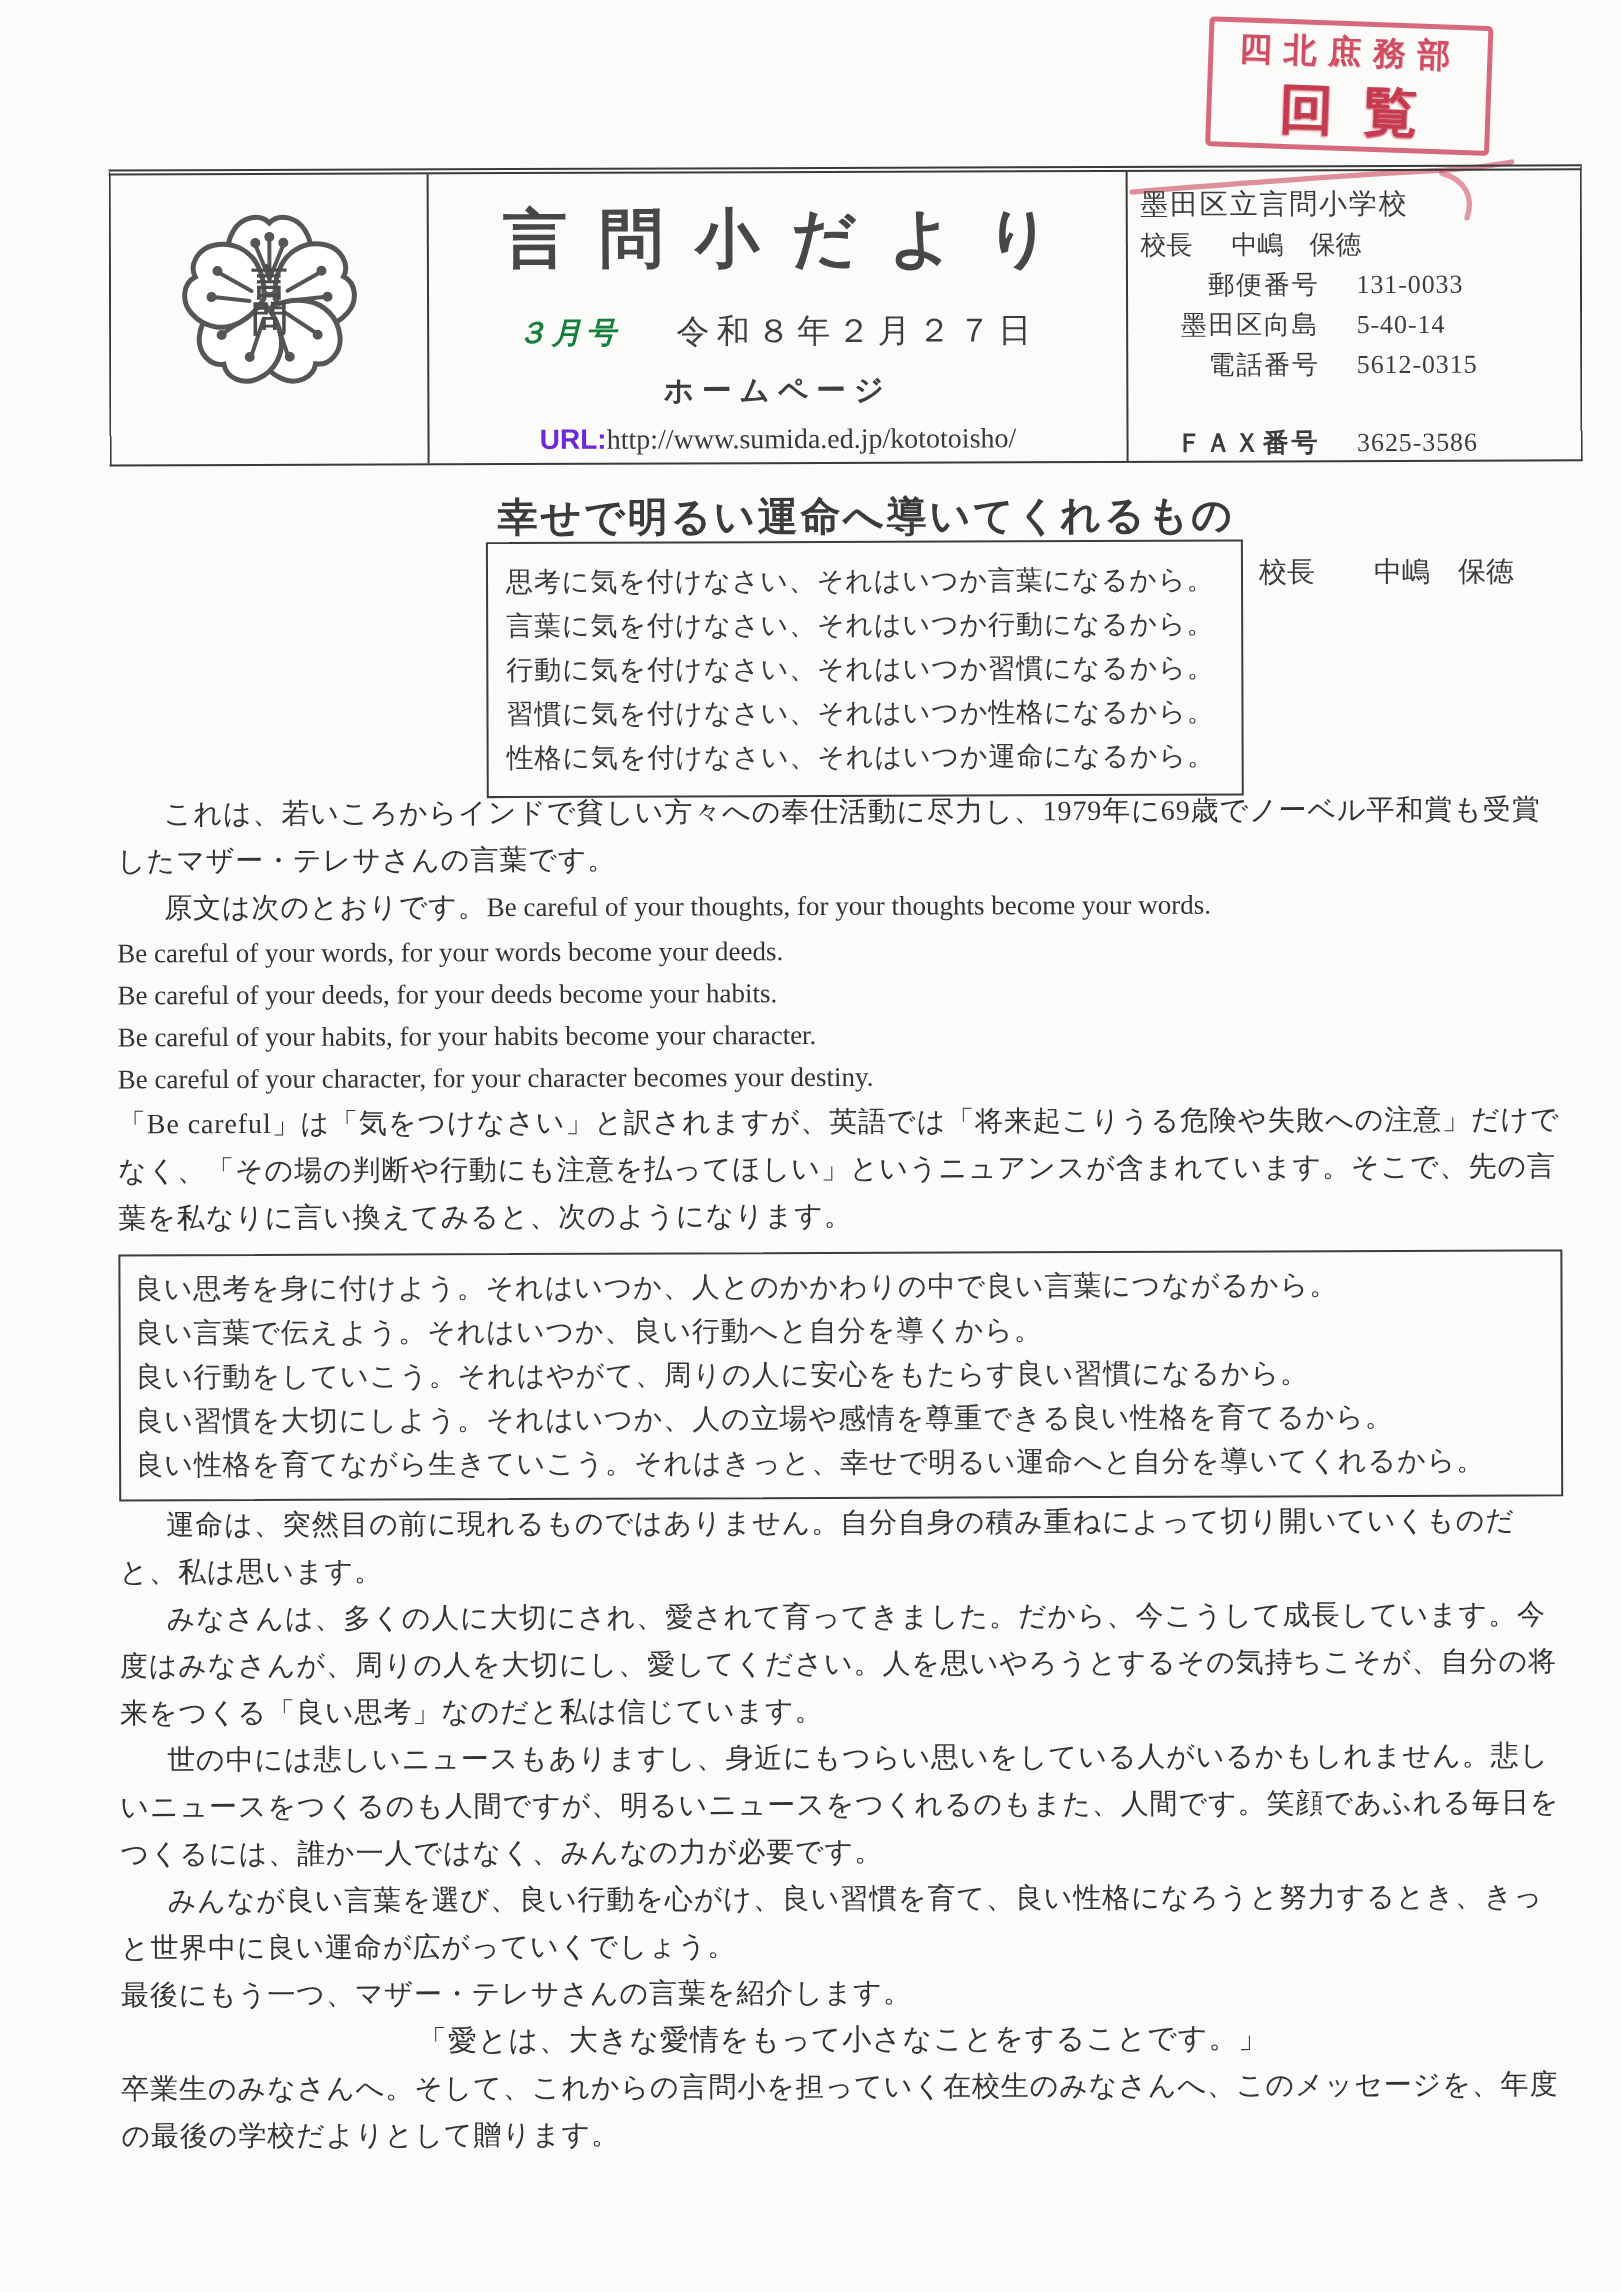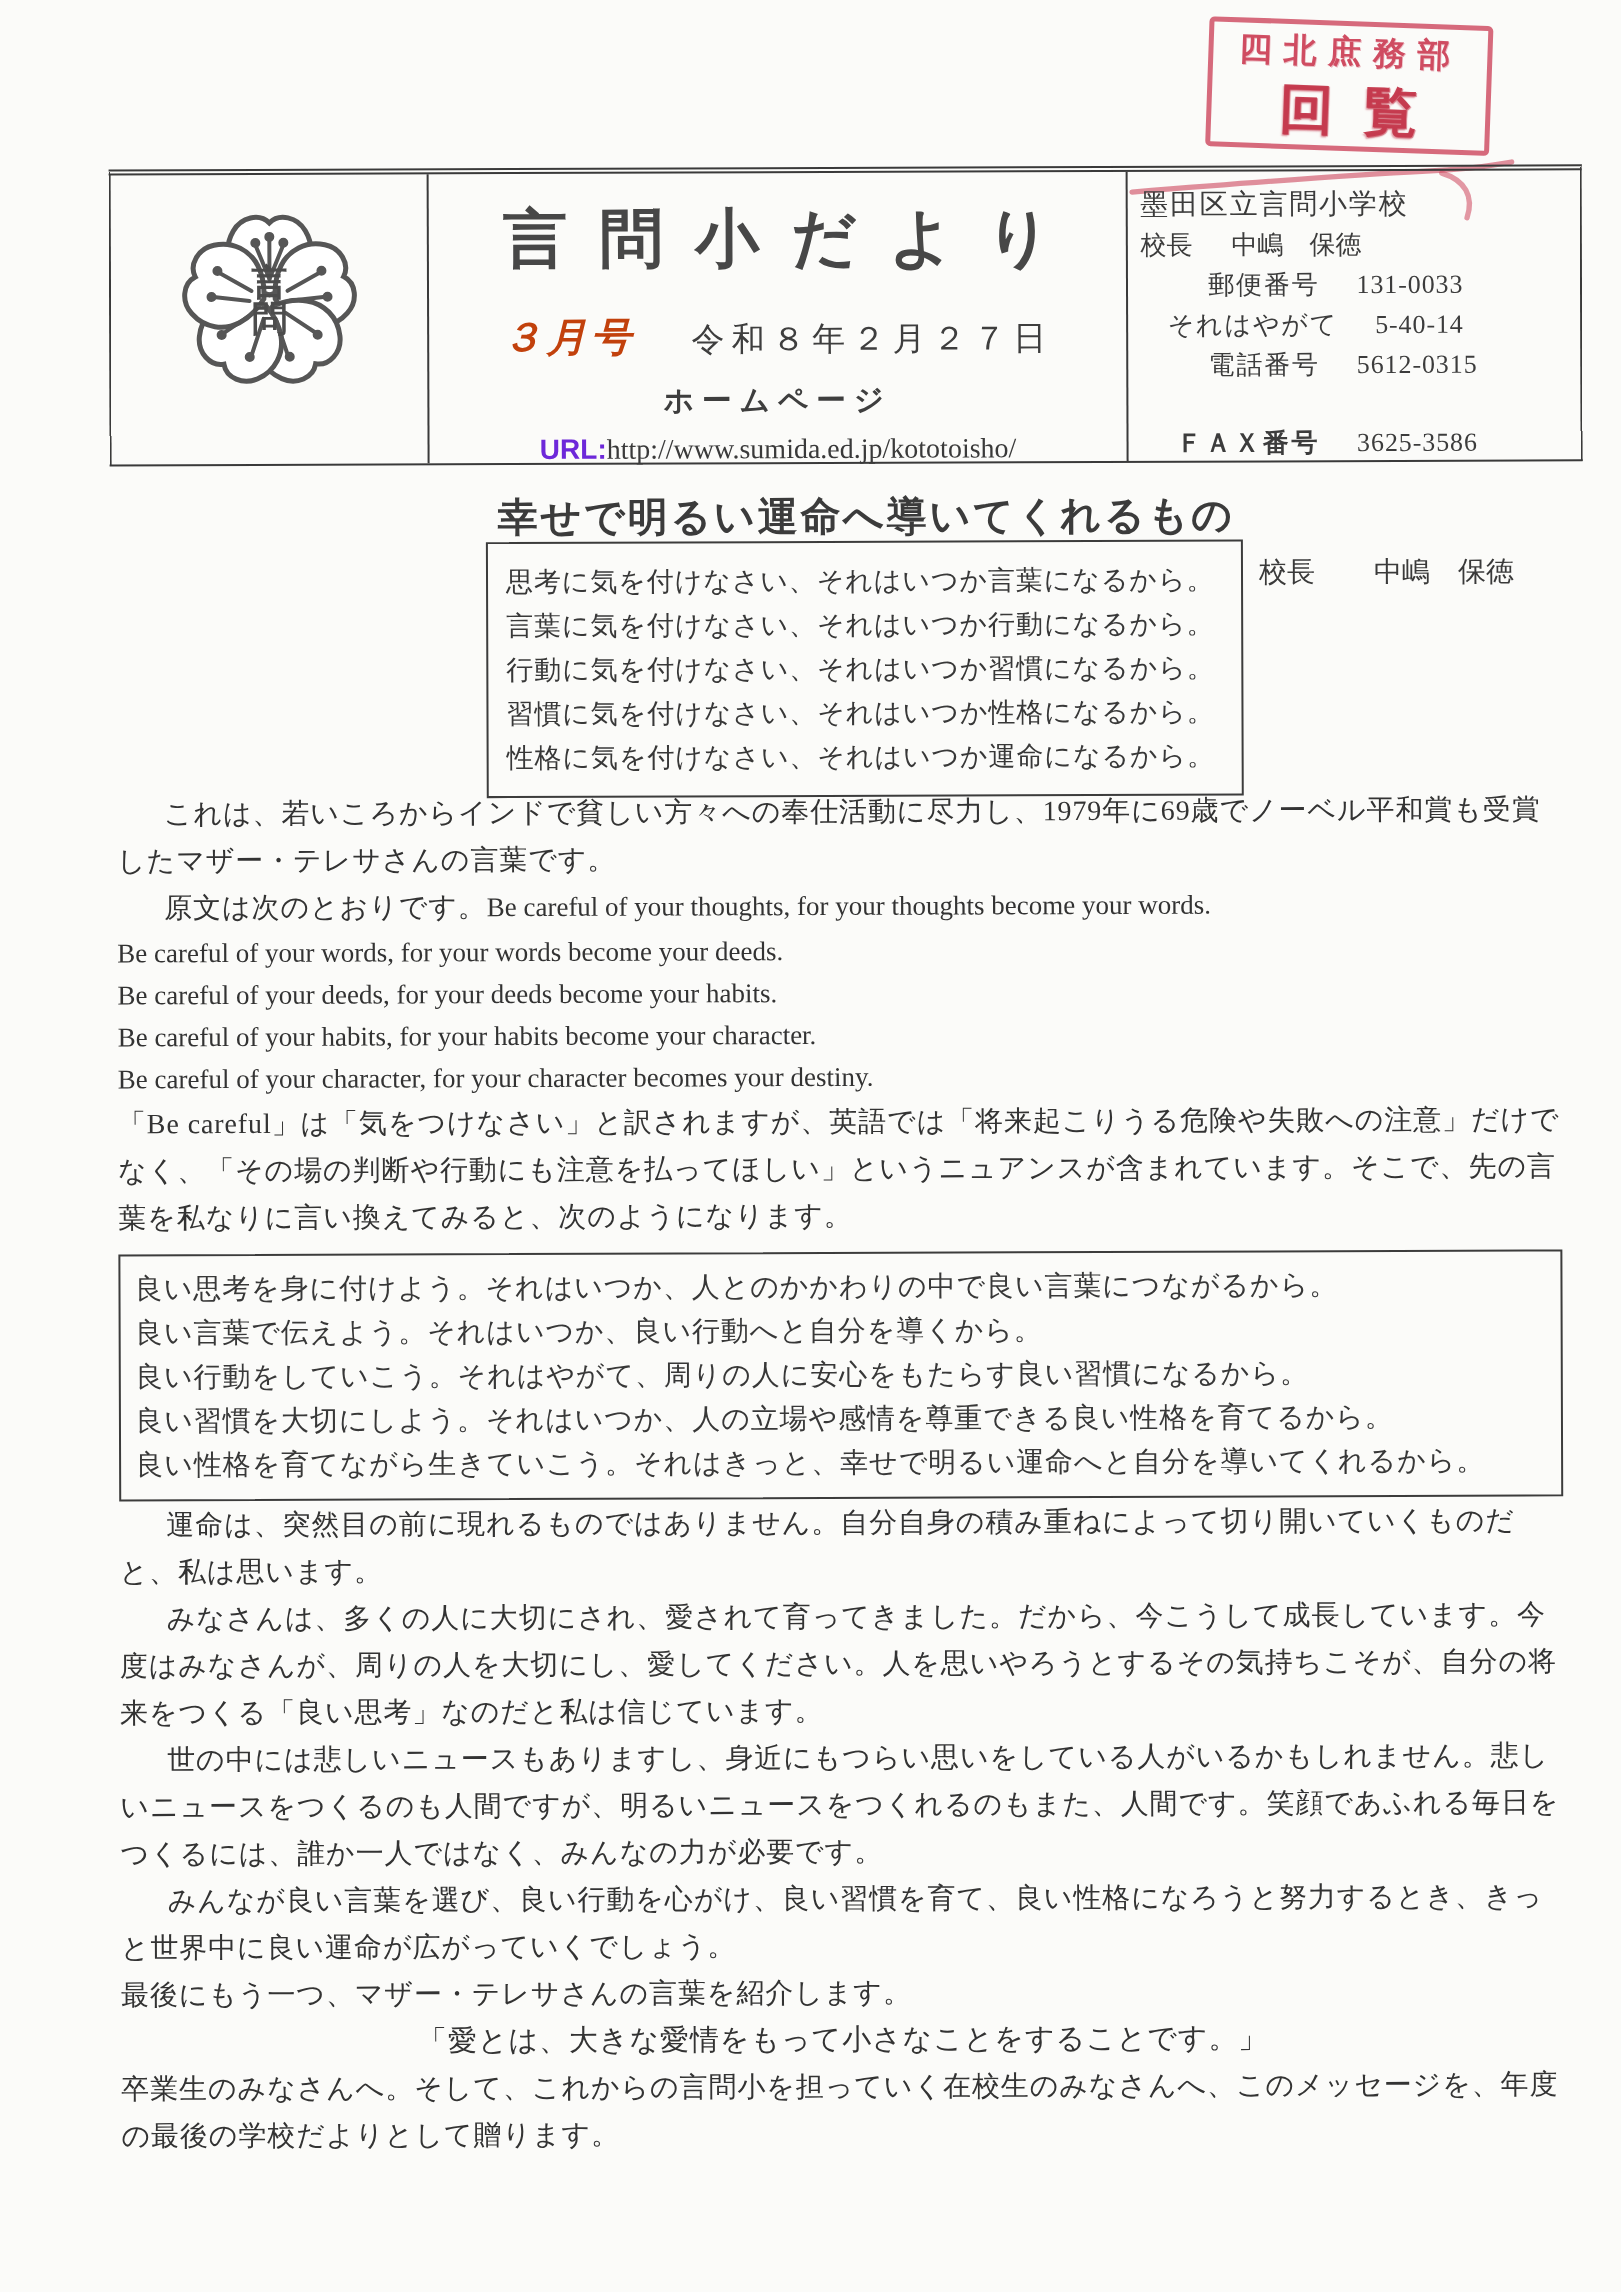--- a/index.html
+++ b/index.html
@@ -23,21 +23,21 @@
             border:2.7px solid #3a3a3a;border-top:6.3px double #3a3a3a;display:flex;box-sizing:border-box;}
   .logo-cell{width:318px;border-right:2.7px solid #3a3a3a;display:flex;align-items:flex-start;
              justify-content:center;padding-top:14.3px;box-sizing:border-box;}
   .title-cell{width:699px;border-right:2.7px solid #3a3a3a;box-sizing:border-box;padding-top:21.5px;}
   .info-cell{flex:1;padding:12.5px 0 0 12.5px;font-size:26px;line-height:40px;color:#3c3c3c;}
 
   .paper-title{font-family:"Liberation Sans","DejaVu Sans",sans-serif;font-weight:600;
                font-size:64px;letter-spacing:32px;text-align:center;padding-left:32px;color:#474747;}
   .issue-line{margin-top:27px;display:flex;justify-content:center;align-items:baseline;gap:56px;}
   .issue{font-family:"Liberation Sans","DejaVu Sans",sans-serif;font-style:italic;font-weight:700;
-         font-size:40px;letter-spacing:4.5px;color:#c2410c;}
+         font-size:30px;letter-spacing:4.5px;color:#15803d;}
   .date{font-family:"Liberation Sans","DejaVu Sans",sans-serif;font-weight:500;font-size:33px;
         letter-spacing:7.2px;color:#3e3e3e;}
   .homepage{margin-top:16px;text-align:center;font-family:"Liberation Sans","DejaVu Sans",sans-serif;
             font-weight:600;font-size:29.6px;letter-spacing:8px;color:#3e3e3e;}
   .url-line{margin-top:12.5px;display:flex;justify-content:center;align-items:baseline;}
   .url-label{font-family:"Liberation Sans","DejaVu Sans",sans-serif;font-weight:700;font-size:28px;color:#6d28d9;}
   .url{font-size:28px;color:#3a3a3a;}
 
   .school-name{font-size:28px;letter-spacing:1.8px;}
   .principal-line{display:flex;gap:39px;margin-top:1.8px;}
@@ -153,21 +153,21 @@
         <div class="principal-line">
           <span>校長</span>
           <span>中嶋　保徳</span>
         </div>
         <div class="info-rows">
           <div class="info-row">
             <span class="lbl">郵便番号</span>
             <span class="val">131-0033</span>
           </div>
           <div class="info-row">
-            <span class="lbl">それはやがて</span>
+            <span class="lbl">墨田区向島</span>
             <span class="val">5-40-14</span>
           </div>
           <div class="info-row">
             <span class="lbl">電話番号</span>
             <span class="val">5612-0315</span>
           </div>
           <div class="info-row fax">
             <span class="lbl">ＦＡＸ番号</span>
             <span class="val">3625-3586</span>
           </div>

